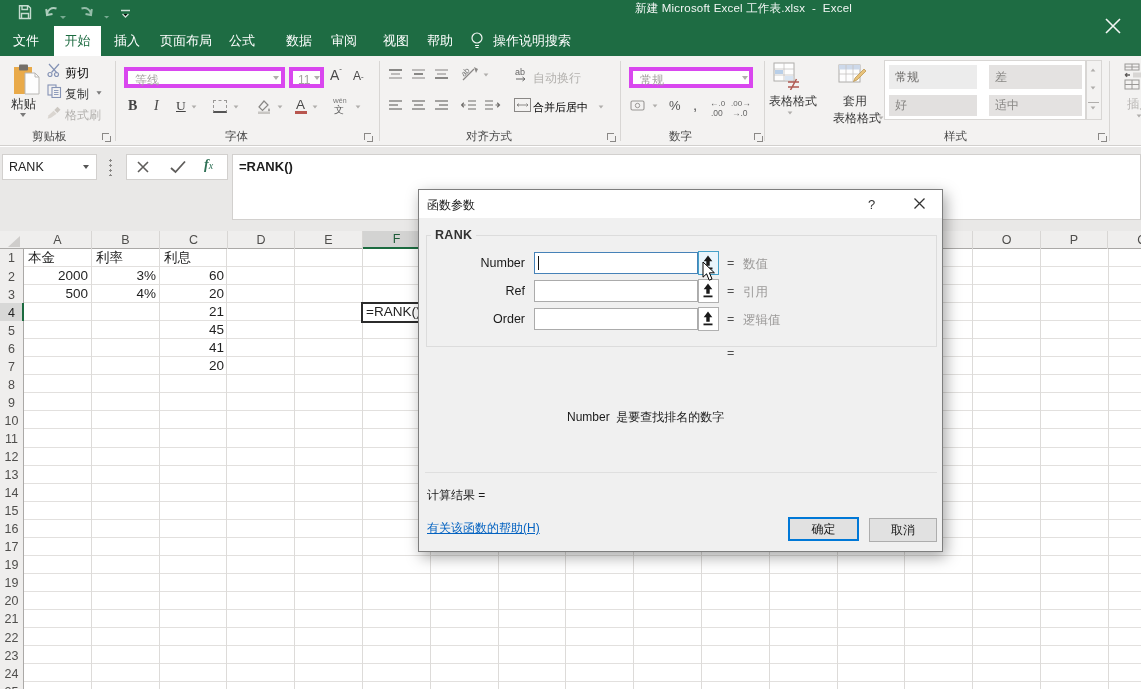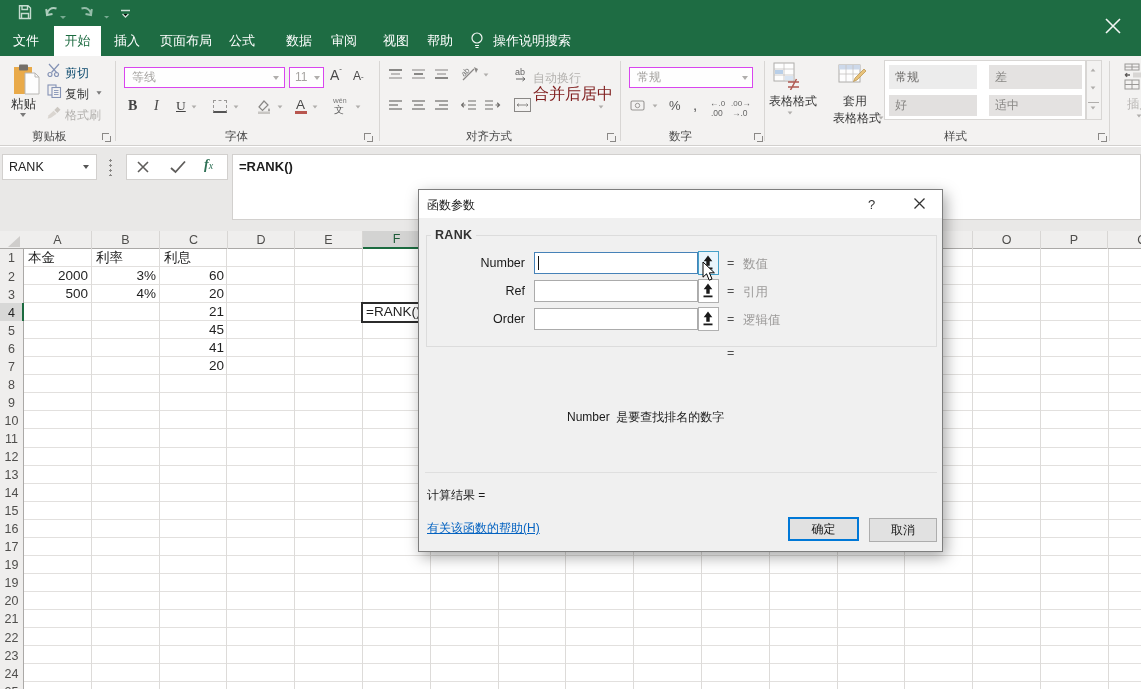--- a/index.html
+++ b/index.html
@@ -15,21 +15,21 @@
   #tab-active { position:absolute; left:54px; top:0; width:47px; height:30px; background:#fff; color:#1c6b40; font-size:13px; line-height:30px; text-align:center; }
   #wintitle { position:absolute; left:635px; top:1px; color:#fefefe; font-size:11.5px; letter-spacing:0.2px; opacity:.95; }
 
   
   #ribbon { position:absolute; left:0; top:56px; width:1141px; height:90px; background:#f3f2f1; border-bottom:1px solid #d2d0ce; }
   .gsep { position:absolute; top:5px; width:1px; height:80px; background:#d8d6d4; }
   .glabel { position:absolute; top:73px; font-size:11.5px; color:#4a4a4a; }
   .launcher { position:absolute; width:9px; height:9px; }
   .launcher:before { content:""; position:absolute; left:0; top:0; width:6px; height:6px; border-left:1px solid #8a8886; border-top:1px solid #8a8886; }
   .launcher:after { content:""; position:absolute; right:0; bottom:0; width:5px; height:5px; border-right:1.5px solid #8a8886; border-bottom:1.5px solid #8a8886; }
-  .combo { position:absolute; background:#fefefe; border:1px solid #d946ef; color:#a5a3a0; font-size:12px; }
+  .combo { position:absolute; background:#fefefe; border:4px solid #d946ef; color:#a5a3a0; font-size:12px; }
   .caret { position:absolute; width:0; height:0; border-left:3.5px solid transparent; border-right:3.5px solid transparent; border-top:4px solid #7a7a7a; }
   .caret.lt { border-top-color:#b0aeac; }
 
   
   #fbar { position:absolute; left:0; top:147px; width:1141px; height:84px; background:#e9e8e7; }
   .whitebox { position:absolute; background:#fff; border:1px solid #d2d0ce; }
 
   
   #sheet { position:absolute; left:0; top:231px; width:1141px; height:458px; background:#fff; }
   #colheads { position:absolute; left:0; top:0; width:1141px; height:18px; background:#efeeed; border-bottom:1px solid #aba9a7; }
@@ -70,20 +70,21 @@
       </g>
       <g stroke="#a9cbbb" stroke-width="2" fill="none" opacity="0.85">
         <path d="M63.5 3.5 C69 2 72.5 5 73 9.5 M73.8 4 L73 10 L67.5 9"></path>
       </g>
       <path d="M42 11 l3 3 l3 -3 z" fill="#9dc4b2" opacity="0.7"></path>
       <path d="M86 11 l2.6 2.6 l2.6 -2.6 z" fill="#9dc4b2" opacity="0.7"></path>
       <g stroke="#d8e8e0" stroke-width="1.3" opacity="0.95">
         <path d="M103 5.5 h9 M104.5 9 l3 3 l3 -3"></path>
       </g>
     </svg>
+    <div id="wintitle">新建 Microsoft Excel 工作表.xlsx&nbsp;&nbsp;-&nbsp;&nbsp;Excel</div>
   </div>
   <div id="tabrow">
     <div id="tab-active">开始</div>
     <div class="tab" style="left:13px">文件</div>
     <div class="tab" style="left:114px">插入</div>
     <div class="tab" style="left:160px">页面布局</div>
     <div class="tab" style="left:229px">公式</div>
     <div class="tab" style="left:286px">数据</div>
     <div class="tab" style="left:331px">审阅</div>
     <div class="tab" style="left:383px">视图</div>
@@ -109,21 +110,21 @@
     </svg>
     <div class="abs" style="left:11px;top:40px;font-size:12.5px;color:#333">粘贴</div>
     <div class="caret" style="left:20px;top:57px"></div>
     <svg class="abs" style="left:47px;top:7px" width="15" height="14" viewBox="0 0 15 14">
       <g stroke="#8593b5" stroke-width="1.2" fill="none">
         <path d="M2 1 L10 10 M12 1 L4.5 9.5"></path>
         <circle cx="3" cy="11.5" r="2"></circle>
           <circle cx="9.5" cy="11.5" r="2"></circle>
       </g>
     </svg>
-    <div class="abs" style="left:65px;top:9px;font-size:12px;color:#0c4a6e">剪切</div>
+    <div class="abs" style="left:65px;top:9px;font-size:12px;color:#000000">剪切</div>
     <svg class="abs" style="left:47px;top:28px" width="15" height="14" viewBox="0 0 15 14">
       <g fill="none" stroke="#8593b5" stroke-width="1.1">
         <rect x="1" y="1" width="8" height="10"></rect>
         <rect x="5" y="3.5" width="8.5" height="10" fill="#f3f2f1"></rect>
         <path d="M7 6.5 h4.5 M7 8.5 h4.5 M7 10.5 h4.5" stroke-width="0.9"></path>
       </g>
     </svg>
     <div class="abs" style="left:65px;top:30px;font-size:12px;color:#3a3a3a">复制</div>
     <div class="caret" style="left:96px;top:35px;transform:scale(.85)"></div>
     <svg class="abs" style="left:47px;top:50px;opacity:.8" width="15" height="13" viewBox="0 0 15 13">
@@ -194,21 +195,21 @@
     <svg class="abs" style="left:461px;top:44px" width="56" height="10" viewBox="0 0 56 10">
       <g stroke="#6f6d6b" stroke-width="1.2" fill="none">
         <path d="M7 1 h8 M7 5 h8 M7 9 h8 M0.5 5 h4 M2.8 2.8 L0.5 5 L2.8 7.2"></path>
         <path d="M24 1 h8 M24 5 h8 M24 9 h8 M34.5 5 h4 M36.2 2.8 L38.5 5 L36.2 7.2"></path>
       </g>
     </svg>
     <svg class="abs" style="left:514px;top:42px" width="17" height="14" viewBox="0 0 17 14">
       <rect x="0.5" y="0.5" width="16" height="13" fill="none" stroke="#8a8886"></rect>
       <path d="M3 7 h11 M5 7 l-2 0 m0 0 l1.5 -1.5 M3 7 l1.5 1.5 M14 7 l-1.5 -1.5 M14 7 l-1.5 1.5" stroke="#8a8886" stroke-width="1" fill="none"></path>
     </svg>
-    <div class="abs" style="left:533px;top:28px;font-size:16px;color:#7f1d1d">合并后居中</div>
+    <div class="abs" style="left:533px;top:44px;font-size:11px;color:#000000">合并后居中</div>
     <div class="caret lt" style="left:598px;top:49px;transform:scale(.8)"></div>
     <div class="glabel" style="left:466px">对齐方式</div>
     <div class="launcher" style="left:607px;top:77px"></div>
     <div class="gsep" style="left:620px"></div>
 
     <div class="combo" style="left:629px;top:11px;width:124px;height:21px;line-height:19px;padding-left:7px">常规</div>
     <div class="caret lt" style="left:742px;top:20px"></div>
     <svg class="abs" style="left:630px;top:41px" width="20" height="16" viewBox="0 0 20 16">
       <rect x="1" y="4" width="13" height="9" rx="1.5" fill="none" stroke="#9a9896" stroke-width="1.1"></rect>
       <circle cx="7.5" cy="8.5" r="2.2" fill="none" stroke="#9a9896"></circle>

